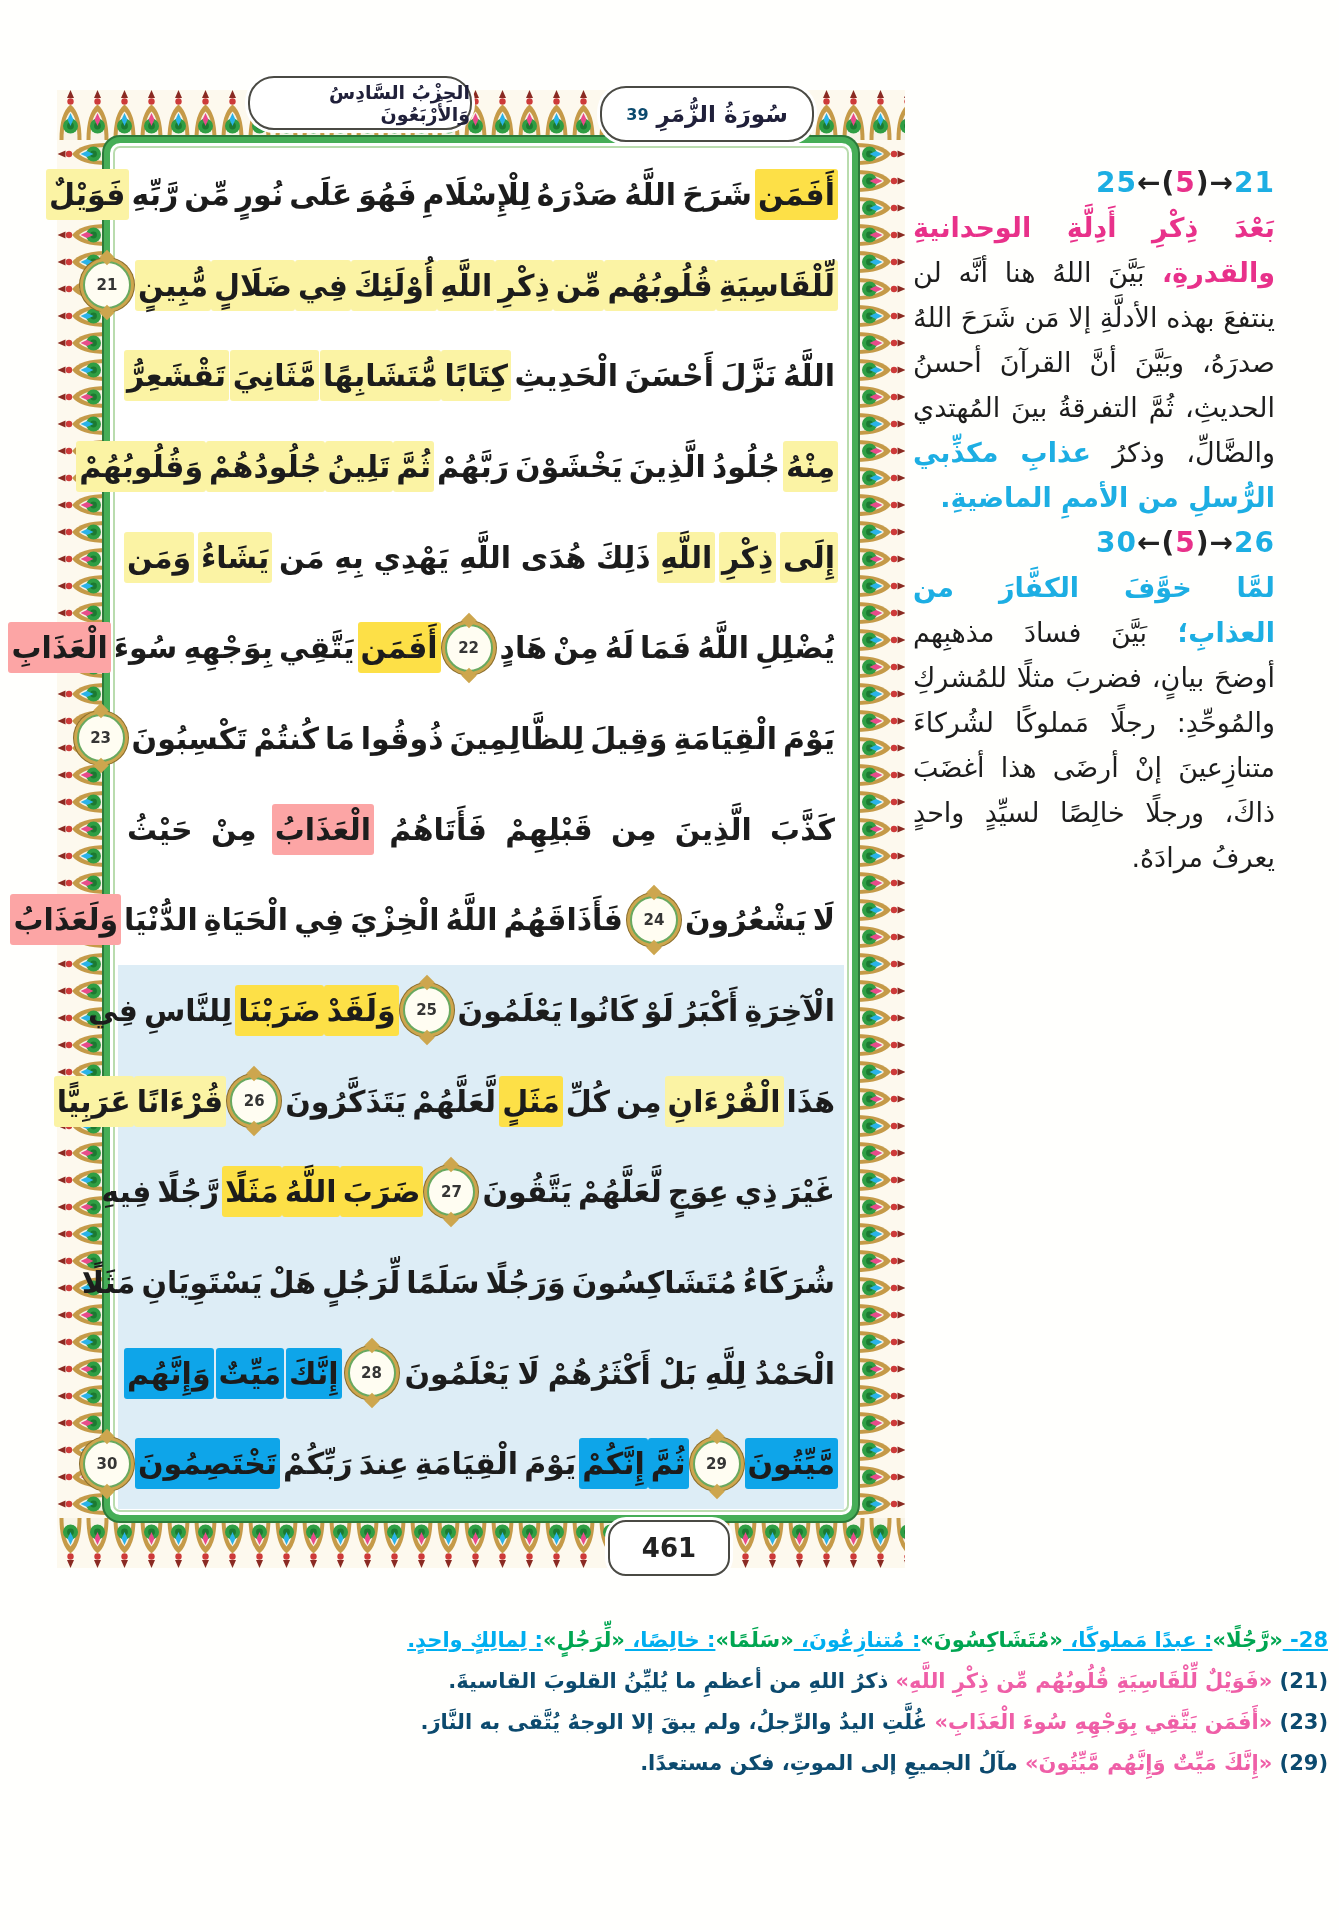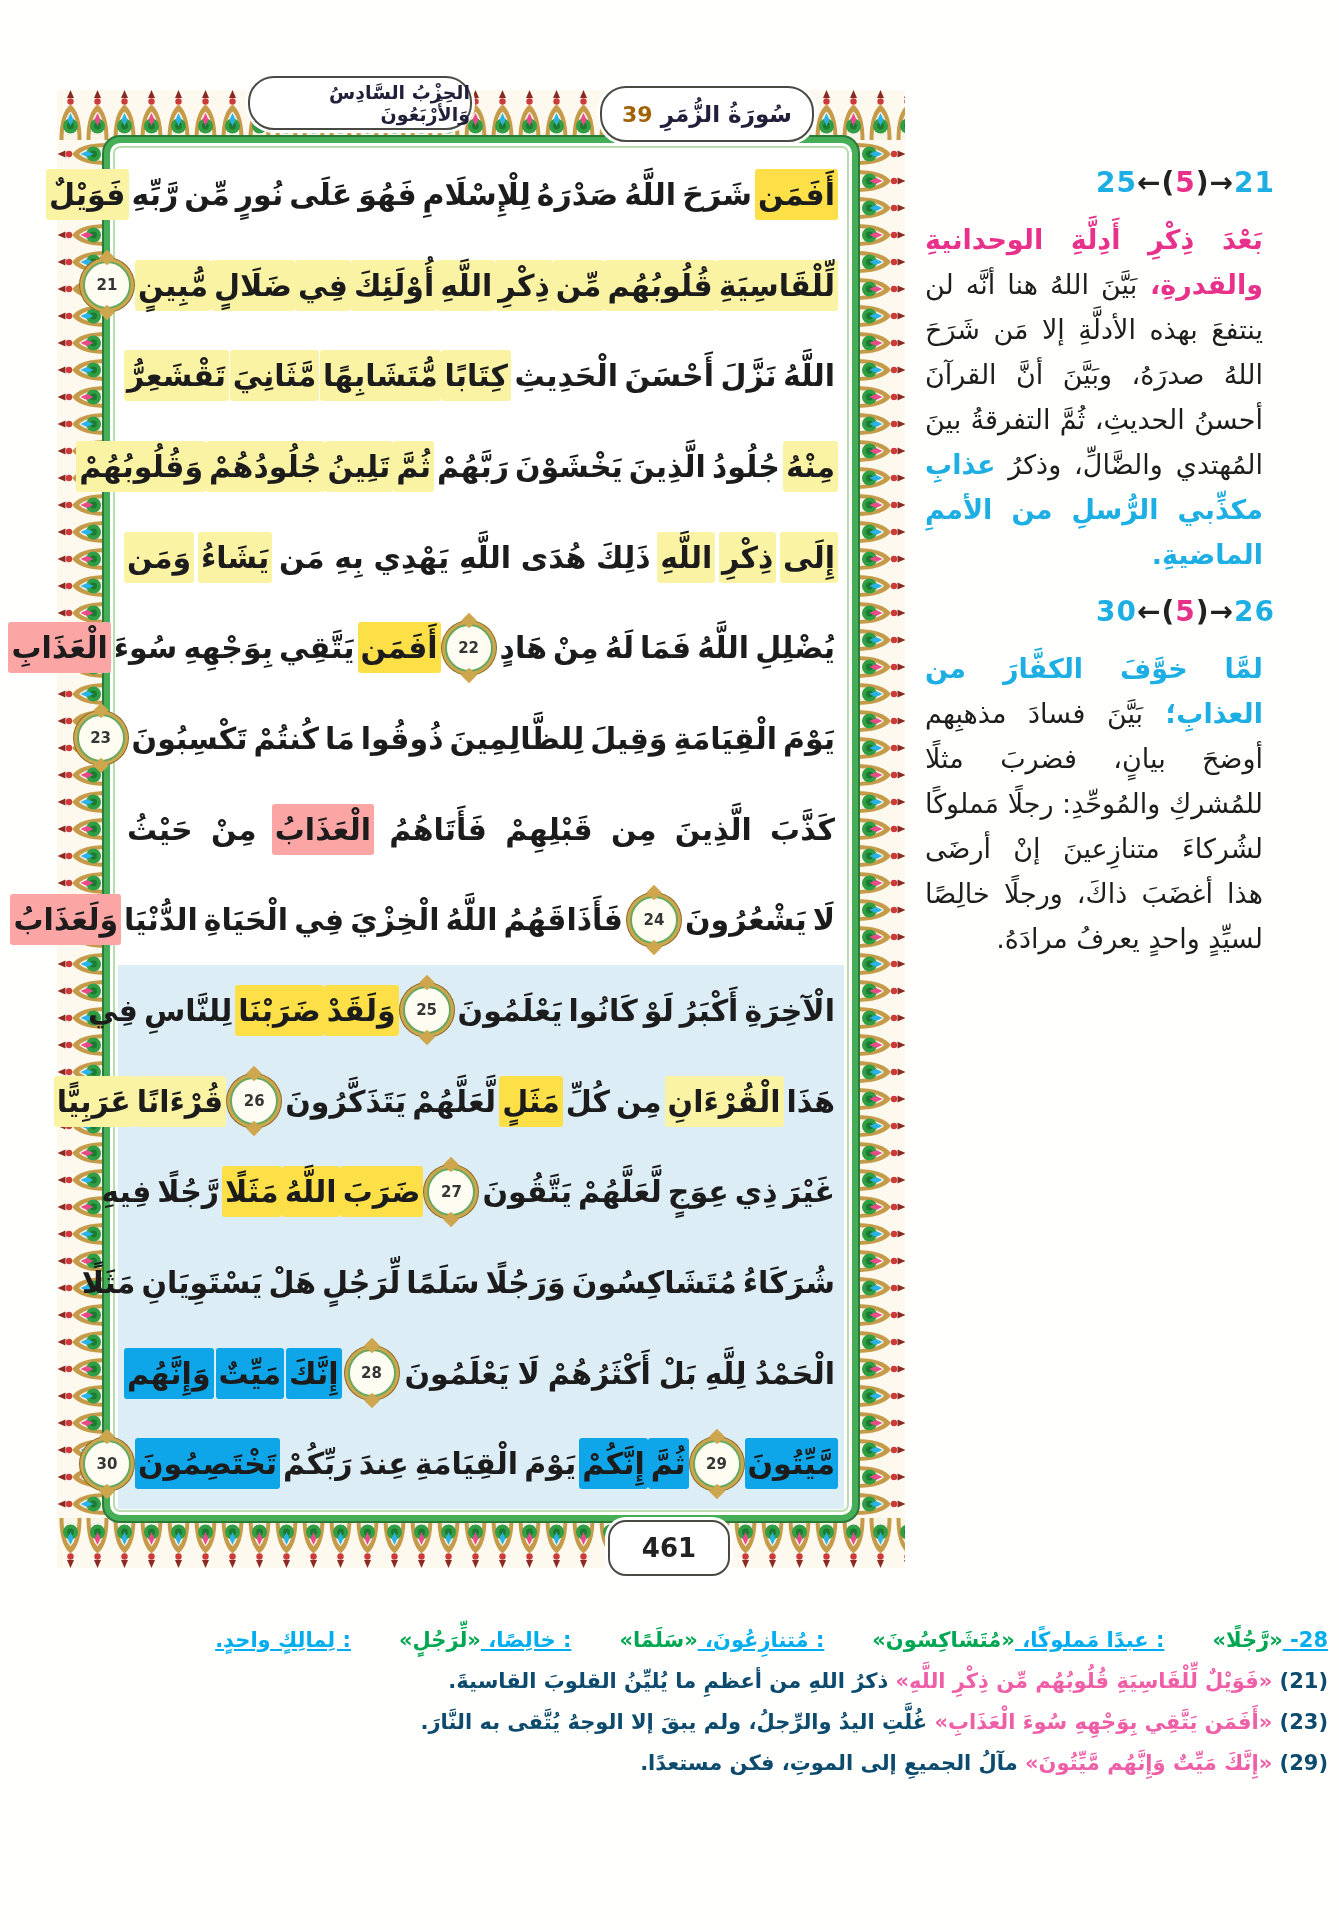--- a/index.html
+++ b/index.html
@@ -51,42 +51,42 @@
   .medallion::before{top:-11px;}
   .medallion::after{bottom:-11px;}
   .mnum{font-size:15px;font-weight:bold;color:#353535;}
   
   .badge{
     position:absolute;background:#ffffff;border:2px solid #4a4a44;border-radius:26px;
     display:flex;align-items:center;justify-content:center;gap:8px;direction:rtl;
     z-index:5;box-shadow:0 0 0 3px #fff;
   }
   .surah-badge{left:600px;top:86px;width:210px;height:52px;font-size:23px;font-weight:bold;color:#20203a;}
-  .surah-num{color:#a16207;font-size:22px;font-weight:bold;}
+  .surah-num{color:#0c4a6e;font-size:16px;font-weight:bold;}
   .hizb-badge{left:248px;top:76px;width:220px;height:50px;font-size:19px;font-weight:bold;color:#20203a;}
   .pagenum-badge{left:608px;top:1520px;width:118px;height:52px;font-size:26px;font-weight:bold;color:#222;border-radius:18px;}
   
   .sidebar{
     position:absolute;left:913px;top:160px;width:362px;direction:rtl;
     font-size:27px;line-height:45px;color:#1d1d1d;text-align:justify;
   }
-  .sidebar p{margin:12px;text-align:justify;}
+  .sidebar p{margin:0;text-align:justify;}
   .sidebar .range{direction:ltr;text-align:right;font-size:28px;font-weight:bold;color:#242424;line-height:45px;letter-spacing:1px;}
   .c-cyan{color:#1daee3;font-weight:bold;}
   .c-magenta{color:#e8318a;font-weight:bold;}
   .c-black{color:#1d1d1d;font-weight:normal;}
   .range .arrows{color:#222;font-weight:bold;}
   
   .footnotes{
     position:absolute;left:60px;top:1620px;width:1268px;direction:rtl;
     text-align:right;font-size:21px;font-weight:bold;line-height:41px;
   }
   .fn{white-space:nowrap;}
   .f-blue{color:#00aeef;text-decoration:underline;}
-  .f-green{color:#00a651;margin-left:48px;}
+  .f-green{color:#00a651;}
   .f-magenta{color:#0c4a6e;}
   .f-pink{color:#ef5fa7;}
 </style>
 </head>
 <body>
 
 <div class="frame">
   <div class="strip b-top">
       <div class="hcell"><svg width="27" height="50" viewBox="0 0 27 50">
           <path d="M13.5 0 L17 8 L10 8 Z" fill="#8a2a22"></path>

